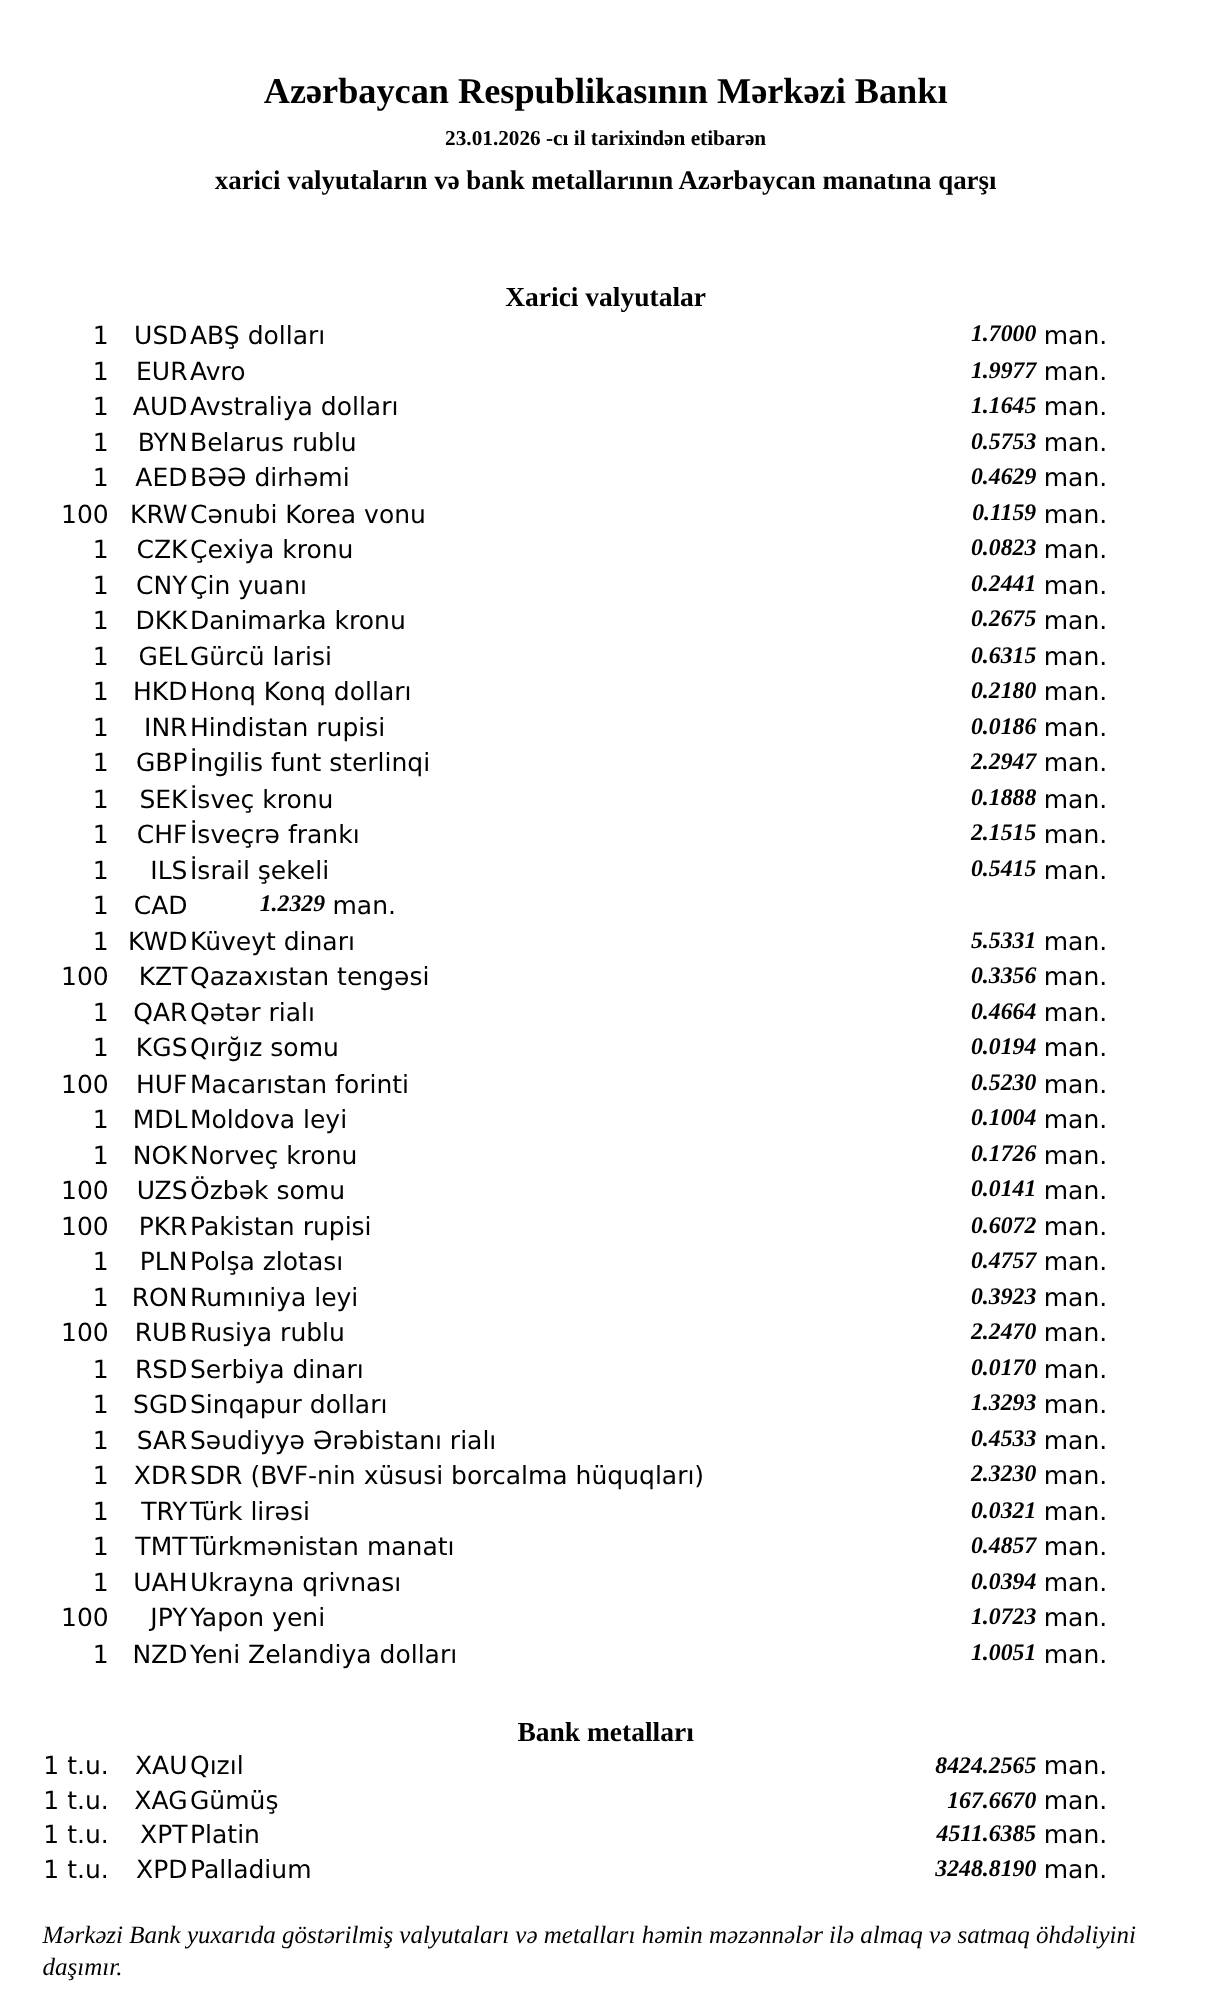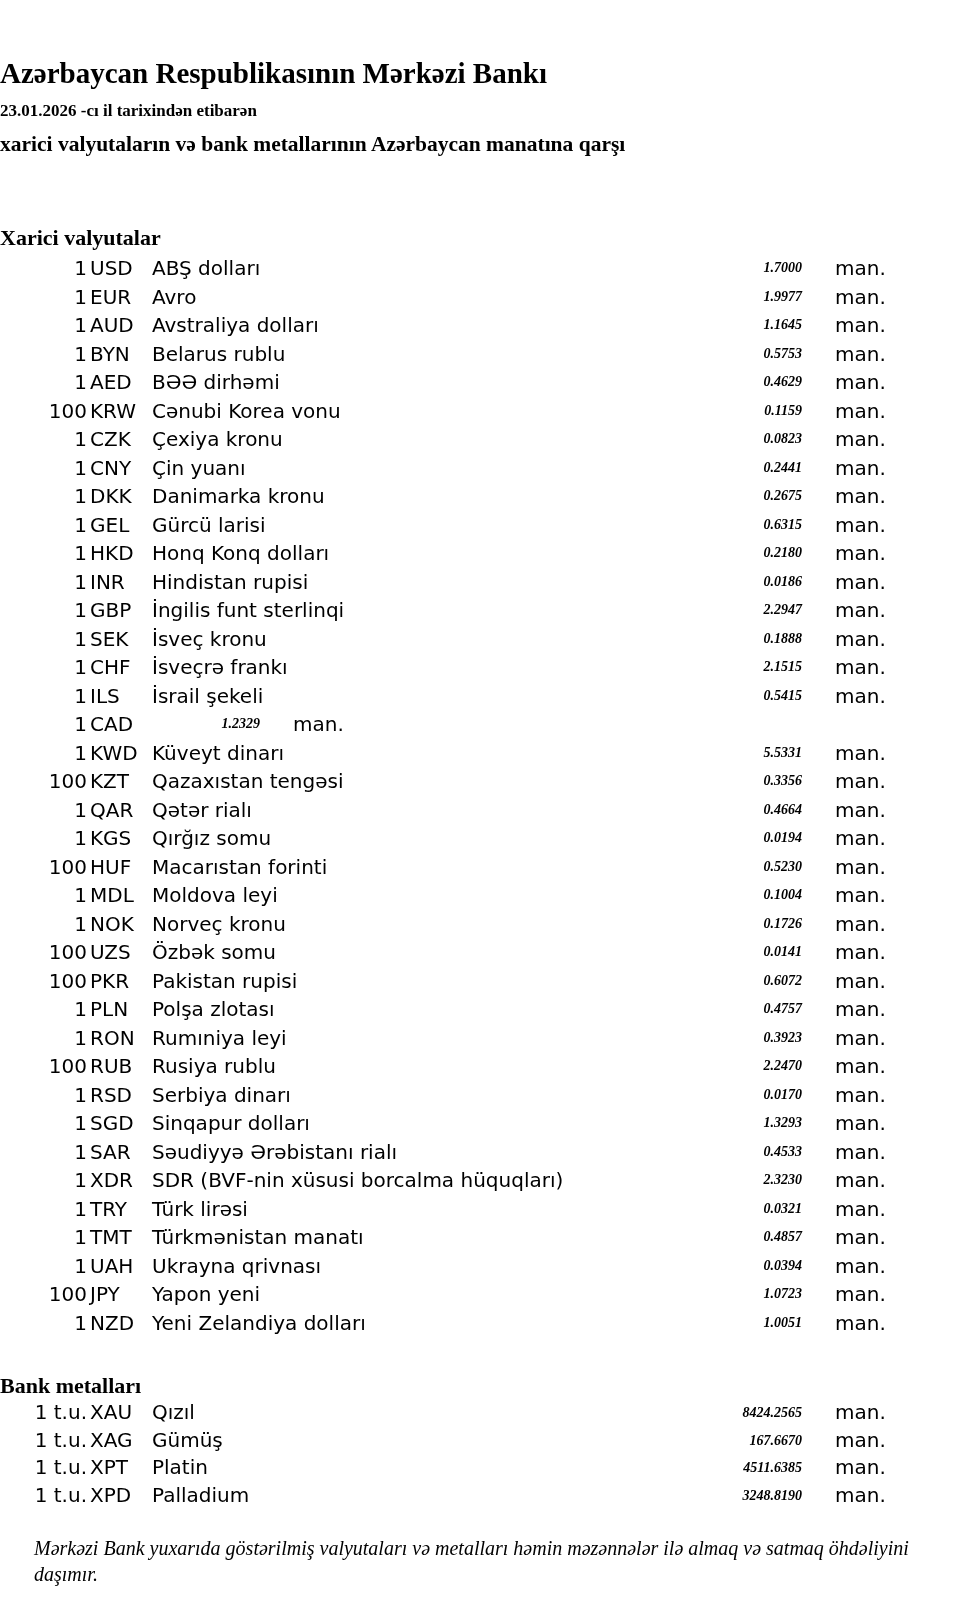--- a/index.html
+++ b/index.html
@@ -5,21 +5,21 @@
   html, body { margin: 0; padding: 0; background: #ffffff; }
   .page {
     position: relative;
     width: 969px;
     height: 1607px;
     background: #ffffff;
     color: #000000;
     font-family: "DejaVu Sans", sans-serif;
     overflow: hidden;
   }
-  .centered { position: absolute; left: 0; width: 969px; }
+  .centered { position: absolute; left: 0; width: 969px; text-align: center; }
   .page-title {
     top: 55px;
     font-family: "Liberation Serif", serif;
     font-weight: 700;
     font-size: 29px;
     line-height: 36px;
   }
   .date-line {
     top: 98px;
     font-family: "Liberation Serif", serif;
@@ -50,29 +50,29 @@
     align-items: center;
     height: 28.5px;
     padding-right: 82px;
     font-size: 20px;
     line-height: 28.5px;
     white-space: nowrap;
   }
   .metals-table .row { height: 27.5px; line-height: 27.5px; }
   .cell { display: block; }
   .cell.qty  { width: 87px;  text-align: right; }
-  .cell.code { width: 60px;  margin-left: 3px; text-align: left; }
+  .cell.code { width: 60px;  margin-left: 3px; text-align: right; }
   .cell.name { flex: 1; padding-left: 2px; text-align: left; overflow: hidden; }
   .cell.rate {
     width: 110px; text-align: right;
     font-family: "Liberation Serif", serif;
     font-style: italic; font-weight: 700;
-    font-size: 14px;
-  }
-  .cell.man  { width: 52px; margin-left: 33px; text-align: left; }
+    font-size: 19px;
+  }
+  .cell.man  { width: 52px; margin-left: 6px; text-align: left; }
   .footer-note {
     position: absolute;
     top: 1535px;
     left: 34px;
     right: 20px;
     font-family: "Liberation Serif", serif;
     font-style: italic;
     font-size: 20px;
     line-height: 26px;
     text-align: left;

